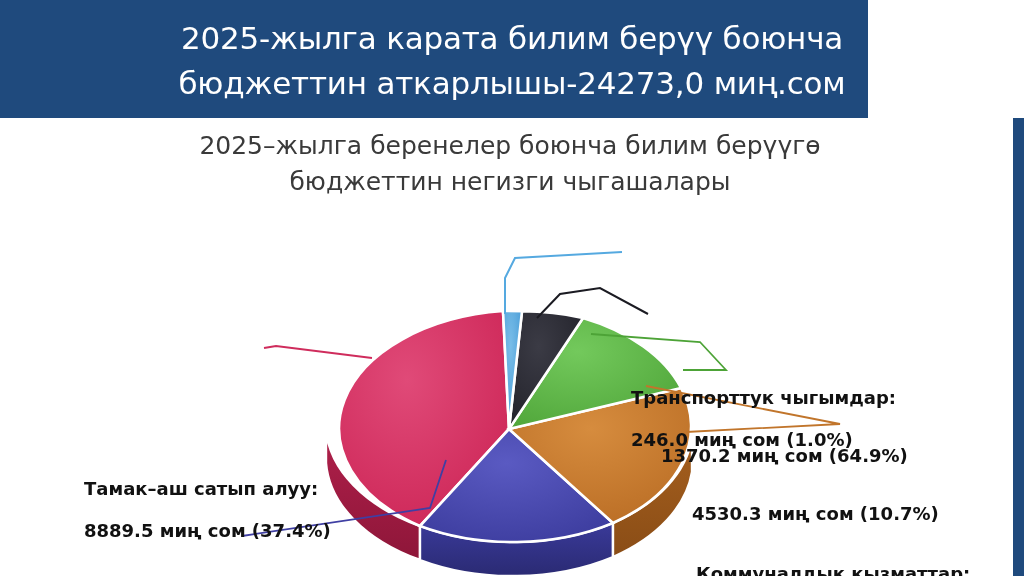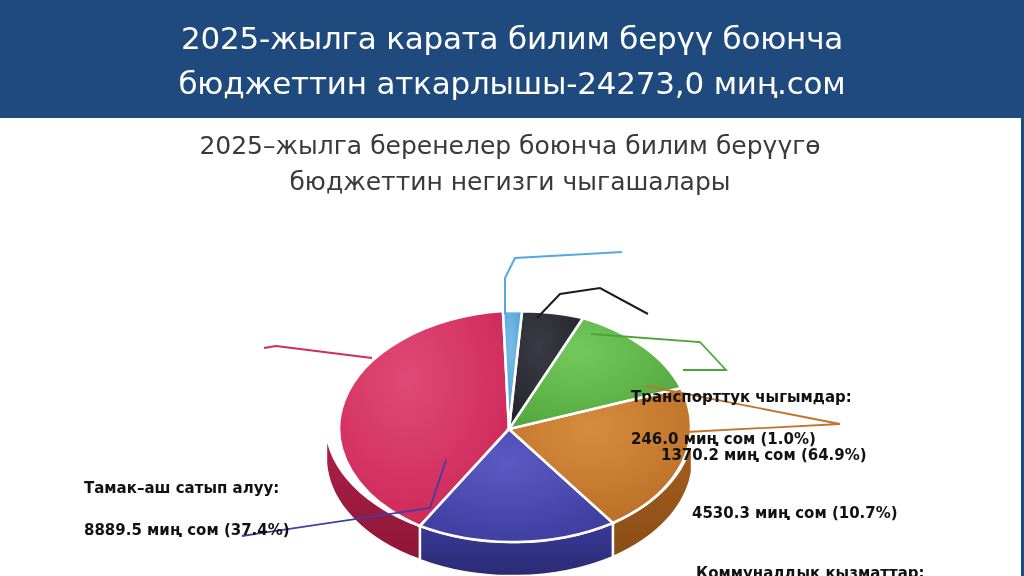--- a/index.html
+++ b/index.html
@@ -17,21 +17,21 @@
     height: 576px;
     overflow: hidden;
     background: #ffffff;
   }
 
   
   .banner {
     position: absolute;
     left: 0;
     top: 0;
-    width: 1024px;
+    width: 868px;
     height: 118px;
     background: #1f4a7d;
   }
   .banner-title {
     position: absolute;
     left: 0;
     top: 16px;
     width: 1024px;
     text-align: center;
     color: #ffffff;
@@ -62,21 +62,20 @@
   }
 
   
   .chart-area {
     position: absolute;
     left: 0;
     top: 118px;
     width: 1013px;
     height: 458px;
     background: #ffffff;
-    padding-left: 8px;
   }
 
   .chart-title {
     position: absolute;
     left: 90px;
     top: 10px;
     width: 840px;
     text-align: center;
     color: #3a3a3a;
     font-family: "DejaVu Sans", sans-serif;
@@ -94,21 +93,21 @@
     width: 420px;
     height: 280px;
   }
   .pie-wrap svg { display: block; overflow: visible; }
 
   
   .label {
     position: absolute;
     color: #111111;
     font-family: "DejaVu Sans", sans-serif;
-    font-size: 15px;
+    font-size: 18px;
     font-weight: bold;
     line-height: 21px;
     white-space: pre-line;
   }
   .label .l1 { display: block; }
   .label .l2 { display: block; }
 
   .lbl-transport { left: 631px; top: 248px; }
   .lbl-repair    { left: 661px; top: 306px; }
   .lbl-other     { left: 692px; top: 364px; }

